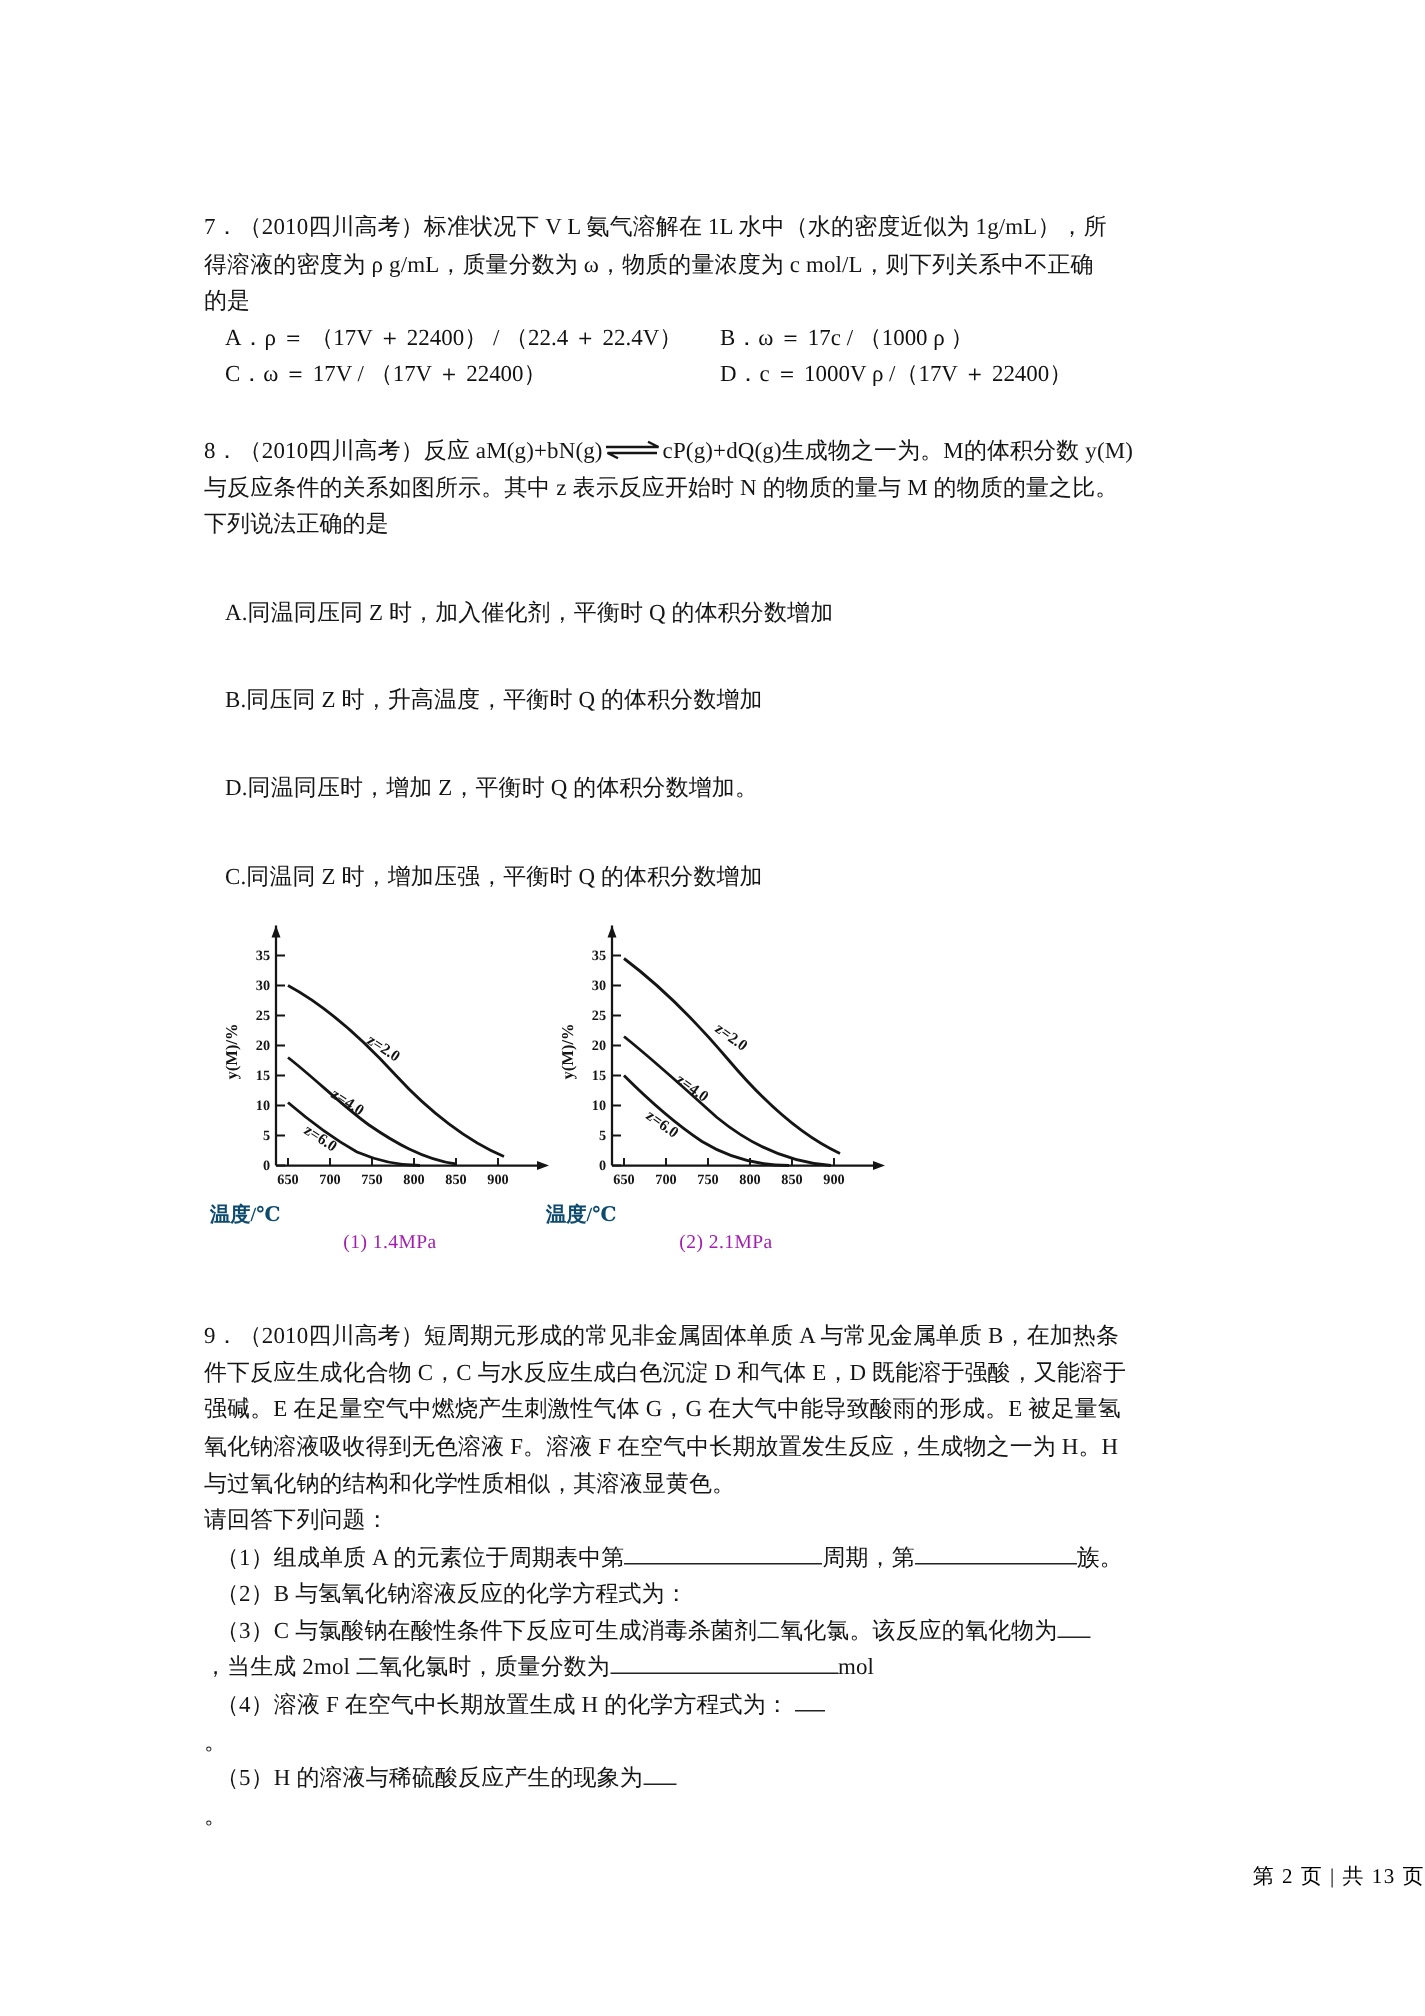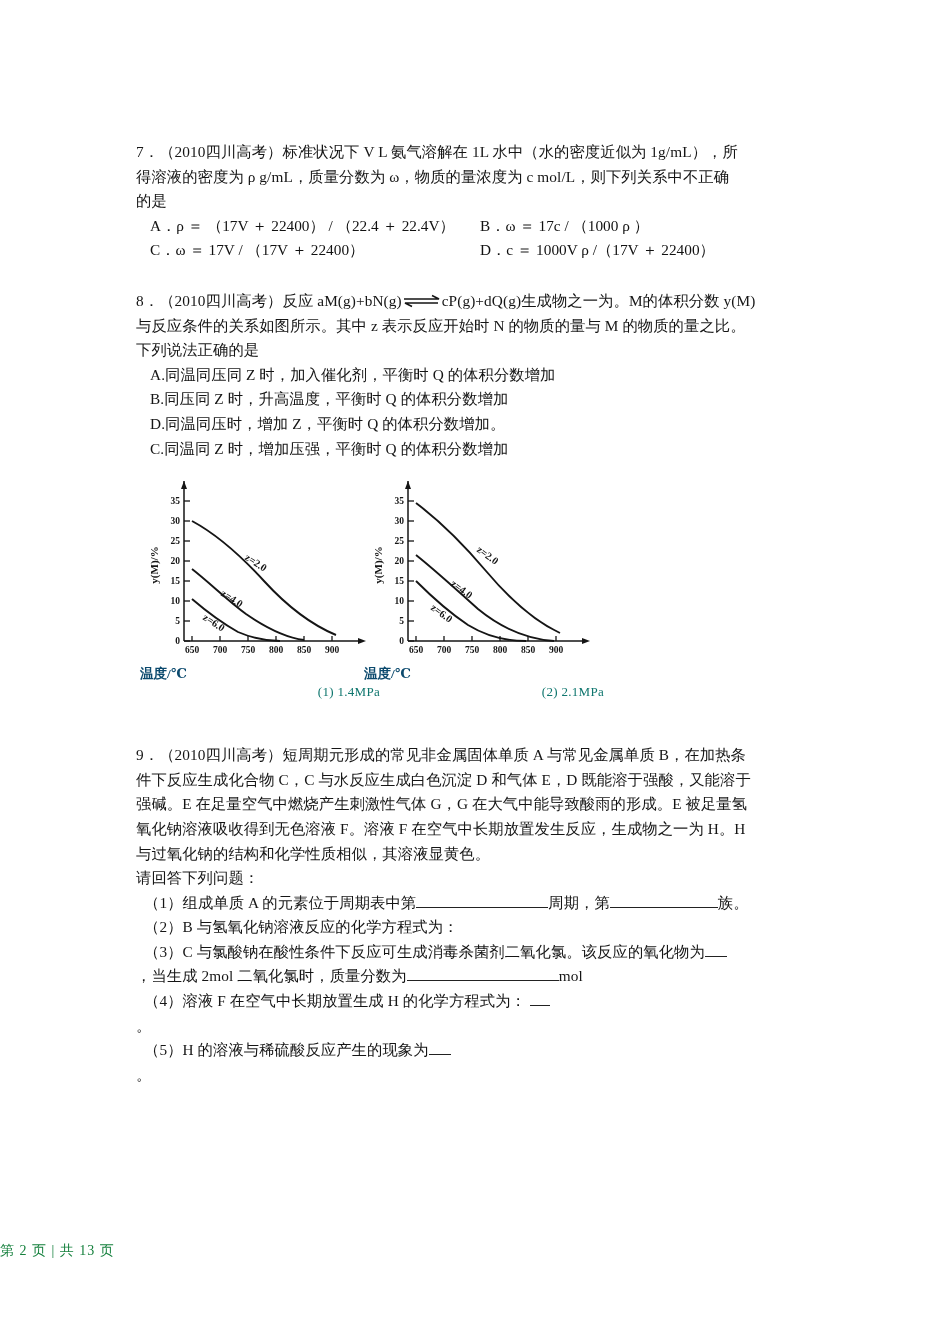--- a/index.html
+++ b/index.html
@@ -29,21 +29,21 @@
     width: 676px;
   }
   .q-block { margin-bottom: 0; }
   .line {
     font-size: 15.3px;
     line-height: 24.6px;
     letter-spacing: 0.1px;
     white-space: pre-wrap;
     color: #151515;
   }
-  .line.indent { padding-left: 14px; }
+  .line.indent { padding-left: 14px; margin-top: 34px; }
   .line.indent2 { padding-left: 8px; }
   .gap-md { height: 26px; }
   .gap-lg { height: 34px; }
 
   
   .opt-row {
     display: flex;
     font-size: 15.3px;
     line-height: 24.6px;
     padding-left: 14px;
@@ -62,42 +62,42 @@
   .chart-wrap {
     position: absolute;
     top: 0;
     width: 240px;
     height: 236px;
   }
   .chart-wrap.left { left: 4px; }
   .chart-wrap.right { left: 228px; }
   .chart-svg { display: block; }
   .chart-caption {
-    text-align: right;
+    text-align: center;
     font-size: 13px;
     font-family: "Liberation Serif", serif;
     margin-top: 1px;
     letter-spacing: 0.3px;
-    color: #0f766e;
+    color: #a21caf;
   }
   .axis-title {
     text-align: left;
     font-size: 13.5px;
     font-weight: bold;
     margin-top: -4px;
     color: #0c4a6e;
   }
   .footer {
     position: absolute;
     left: 0;
     top: 1242px;
     width: 950px;
-    text-align: left;
+    text-align: right;
     font-size: 14px;
-    color: #15803d;
+    color: #000000;
     font-family: "Liberation Serif", serif;
     letter-spacing: 1px;
   }
   .blank {
     display: inline-block;
     border-bottom: 1px solid #222;
     vertical-align: baseline;
   }
   .b-long { width: 132px; }
   .b-med { width: 108px; }

